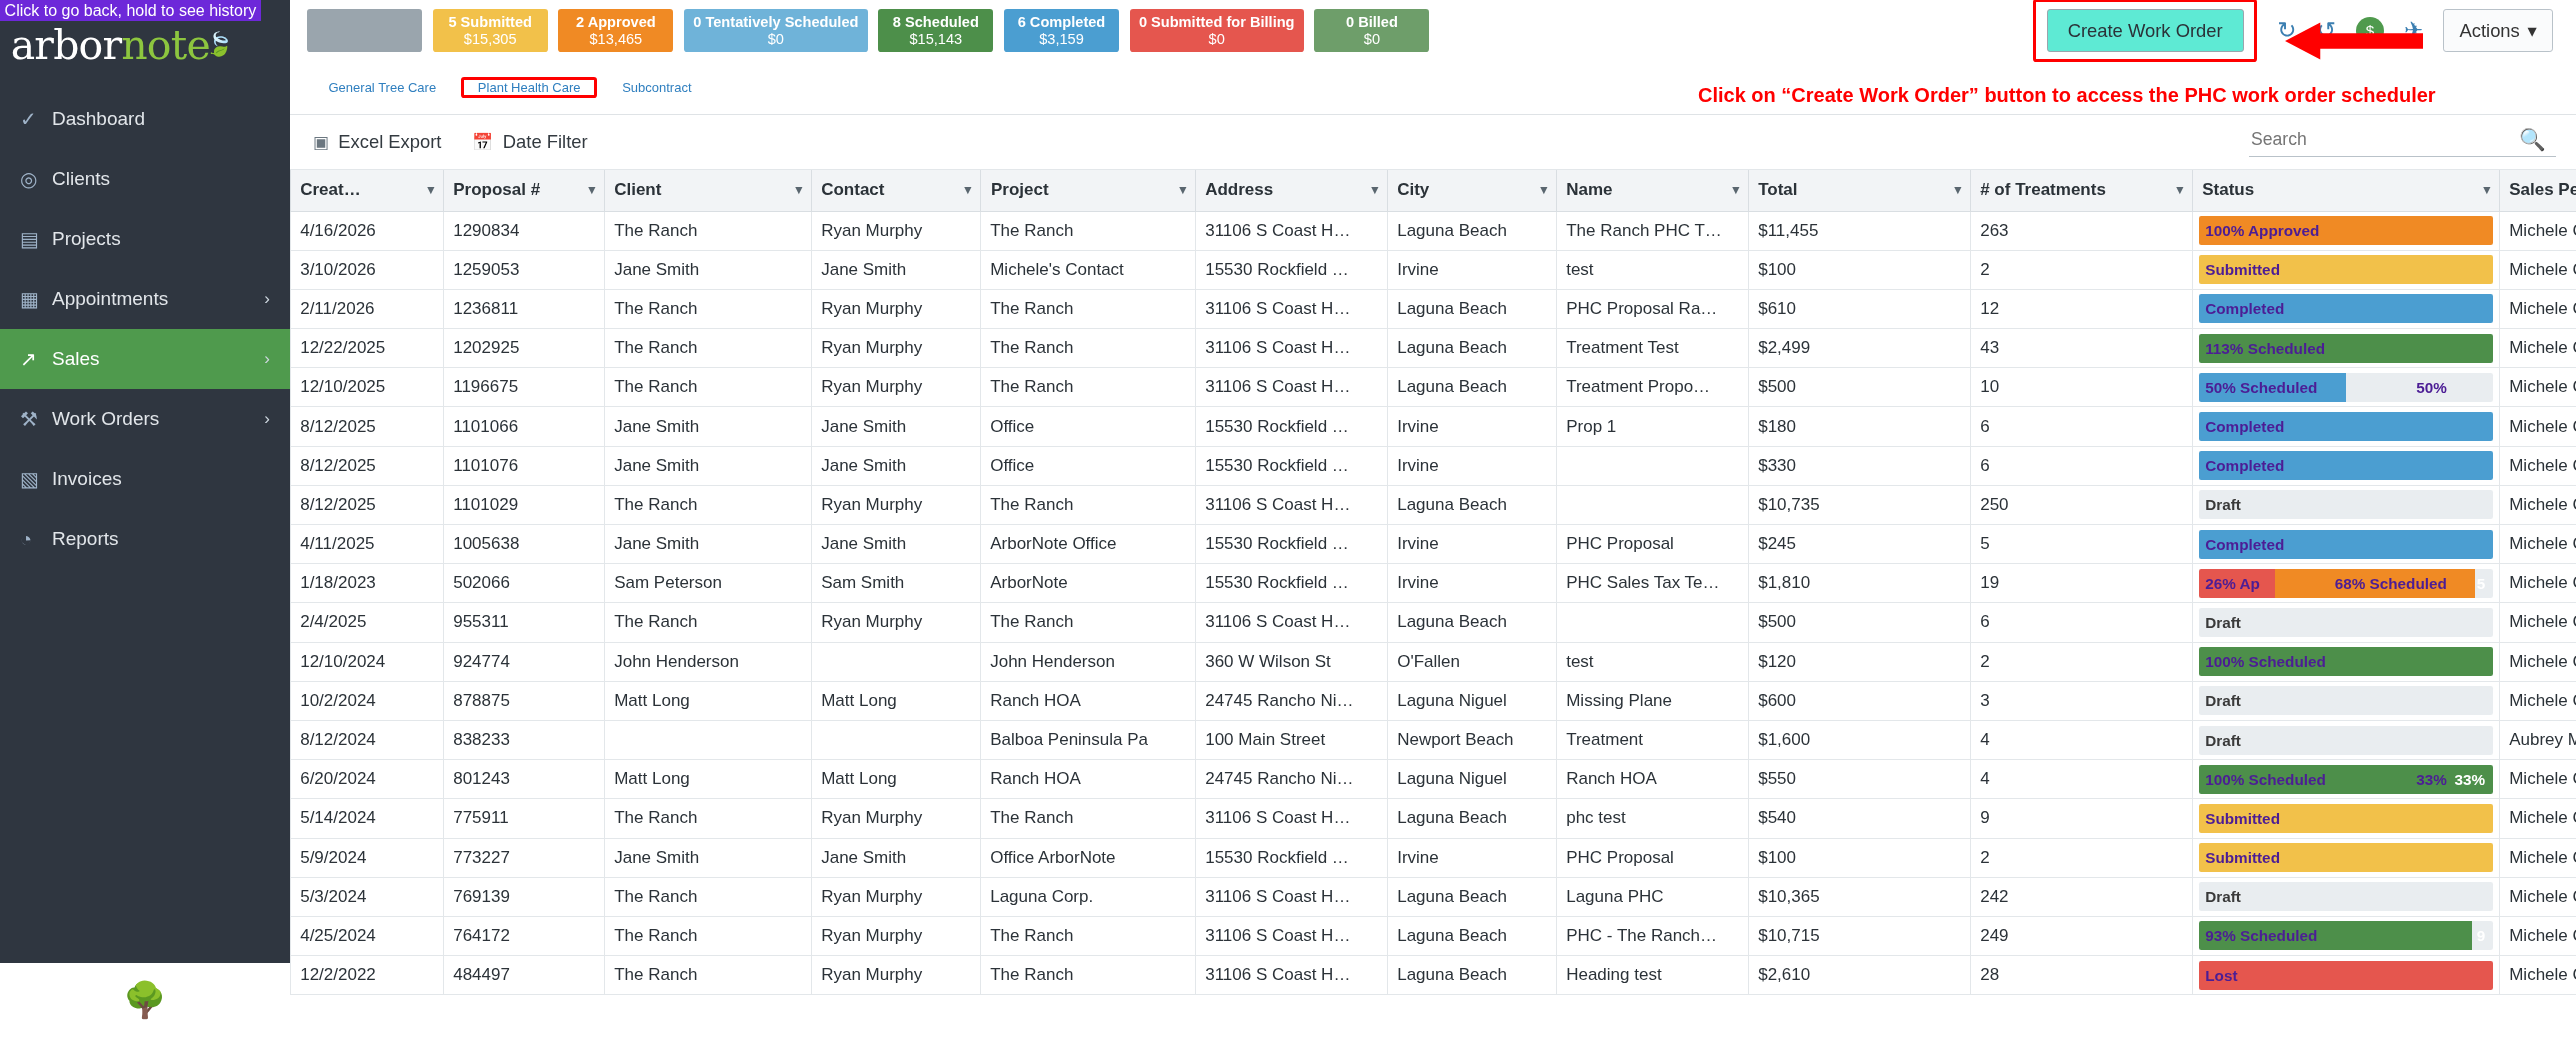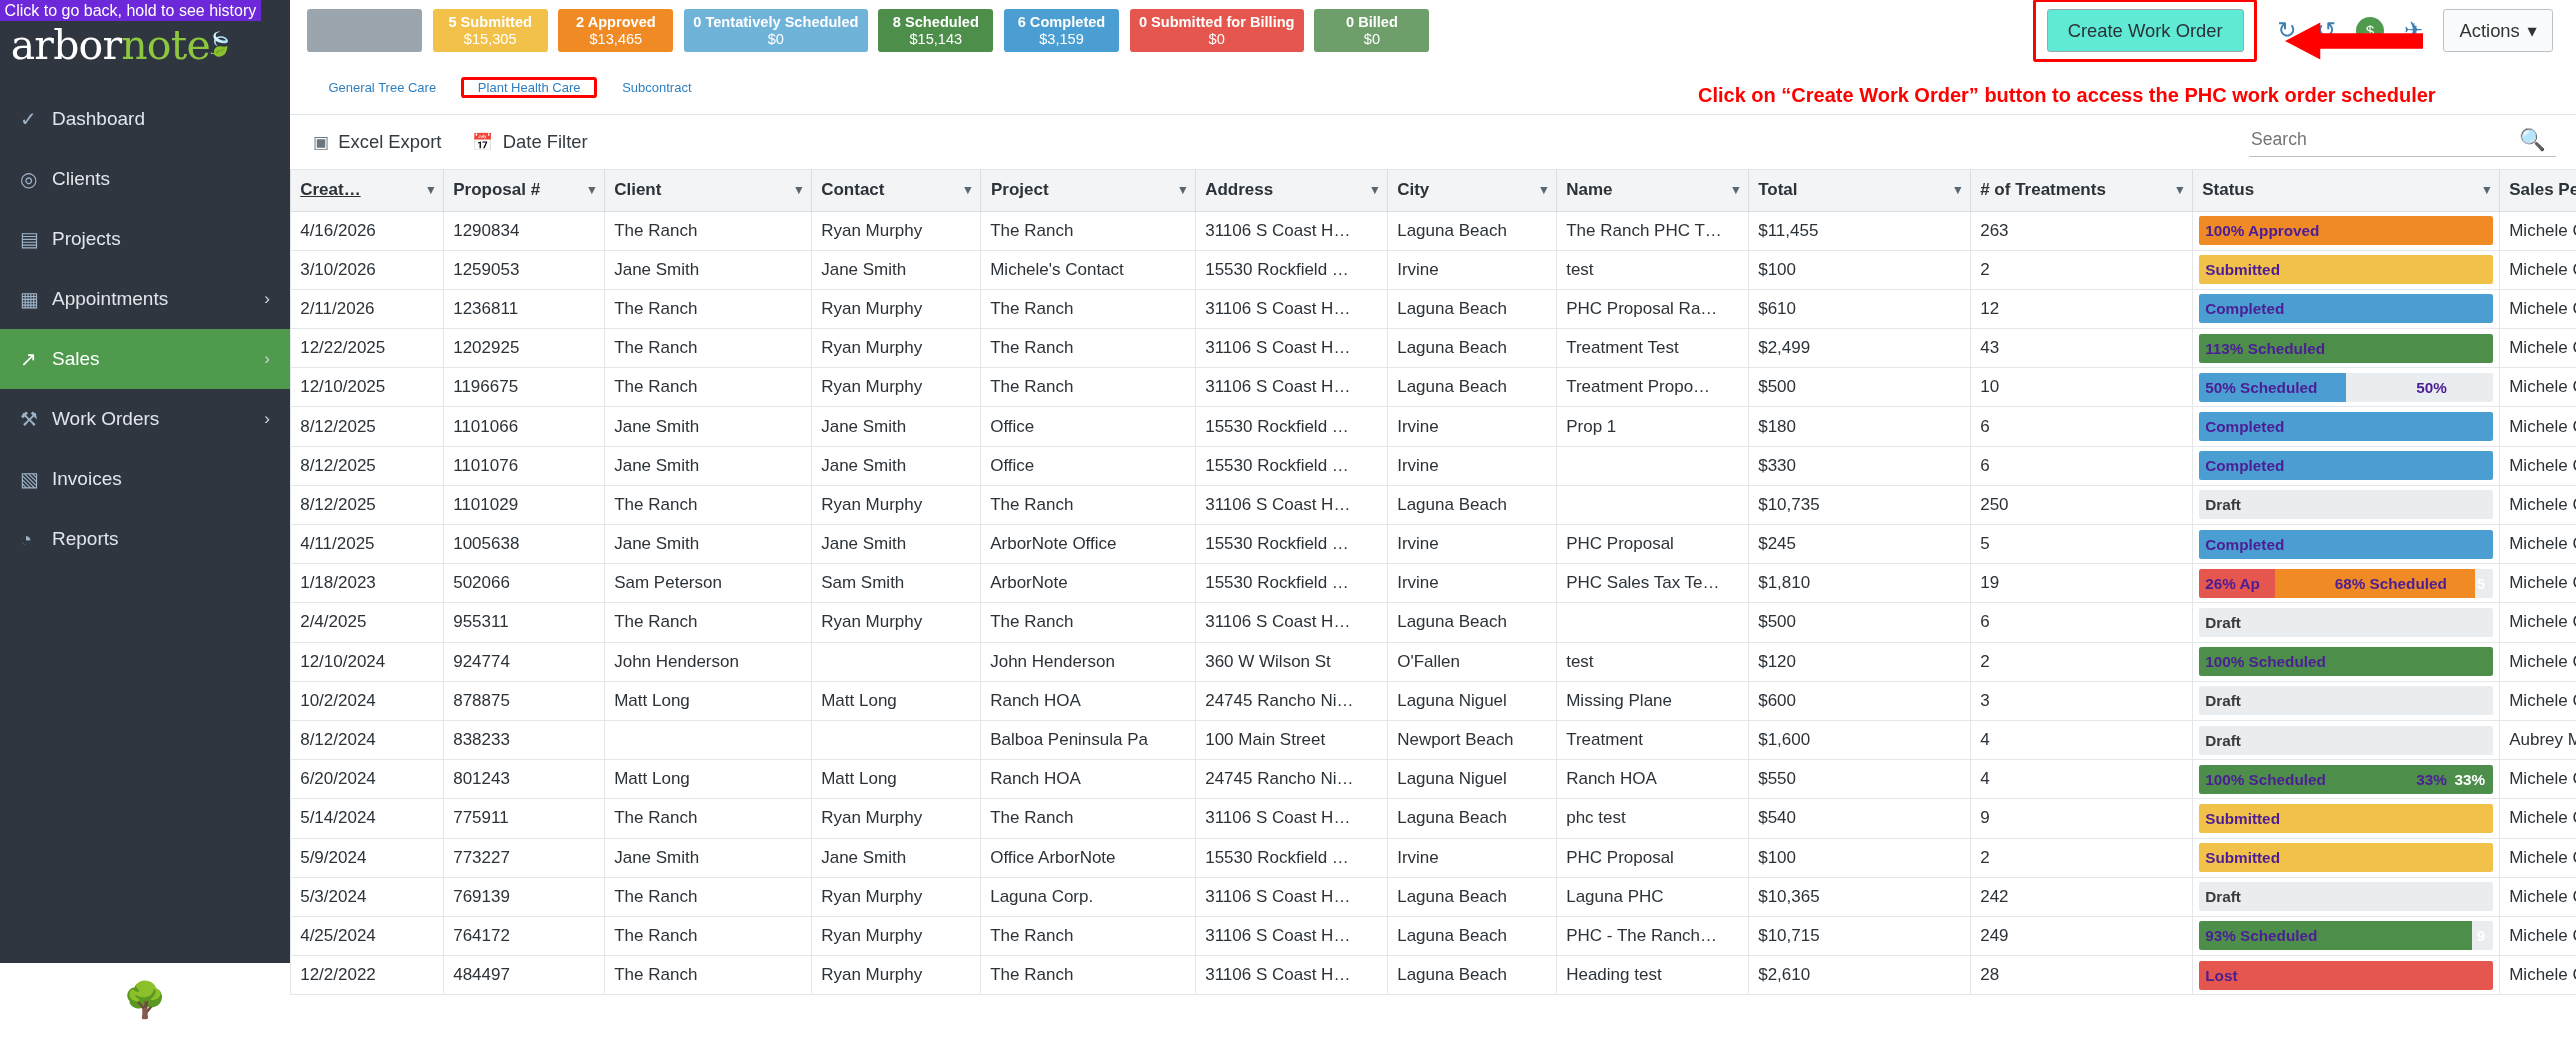--- a/index.html
+++ b/index.html
@@ -477,21 +477,21 @@
       <div class="search-box">
         <input type="text" placeholder="Search" style="">
         <span class="search-ico">🔍</span>
       </div>
     </div>
 
     <div class="table-wrap">
       <table class="grid">
         <thead>
             <tr id="head-row">
-              <th style="width: 153px; text-decoration: underline;"><span>Creat…</span><span class="fil">▼</span></th>
+              <th style="width: 153px;"><span>Creat…</span><span class="fil">▼</span></th>
               <th style="width: 161px;"><span>Proposal #</span><span class="fil">▼</span></th>
               <th style="width: 207px;"><span>Client</span><span class="fil">▼</span></th>
               <th style="width: 169px;"><span>Contact</span><span class="fil">▼</span></th>
               <th style="width: 215px; padding-left: 10px;"><span>Project</span><span class="fil">▼</span></th>
               <th style="width: 192px;"><span>Address</span><span class="fil">▼</span></th>
               <th style="width: 169px;"><span>City</span><span class="fil">▼</span></th>
               <th style="width: 192px;"><span>Name</span><span class="fil">▼</span></th>
               <th style="width: 222px;"><span>Total</span><span class="fil">▼</span></th>
               <th style="width: 222px;"><span># of Treatments</span><span class="fil">▼</span></th>
               <th style="width: 307px;"><span>Status</span><span class="fil">▼</span></th>

